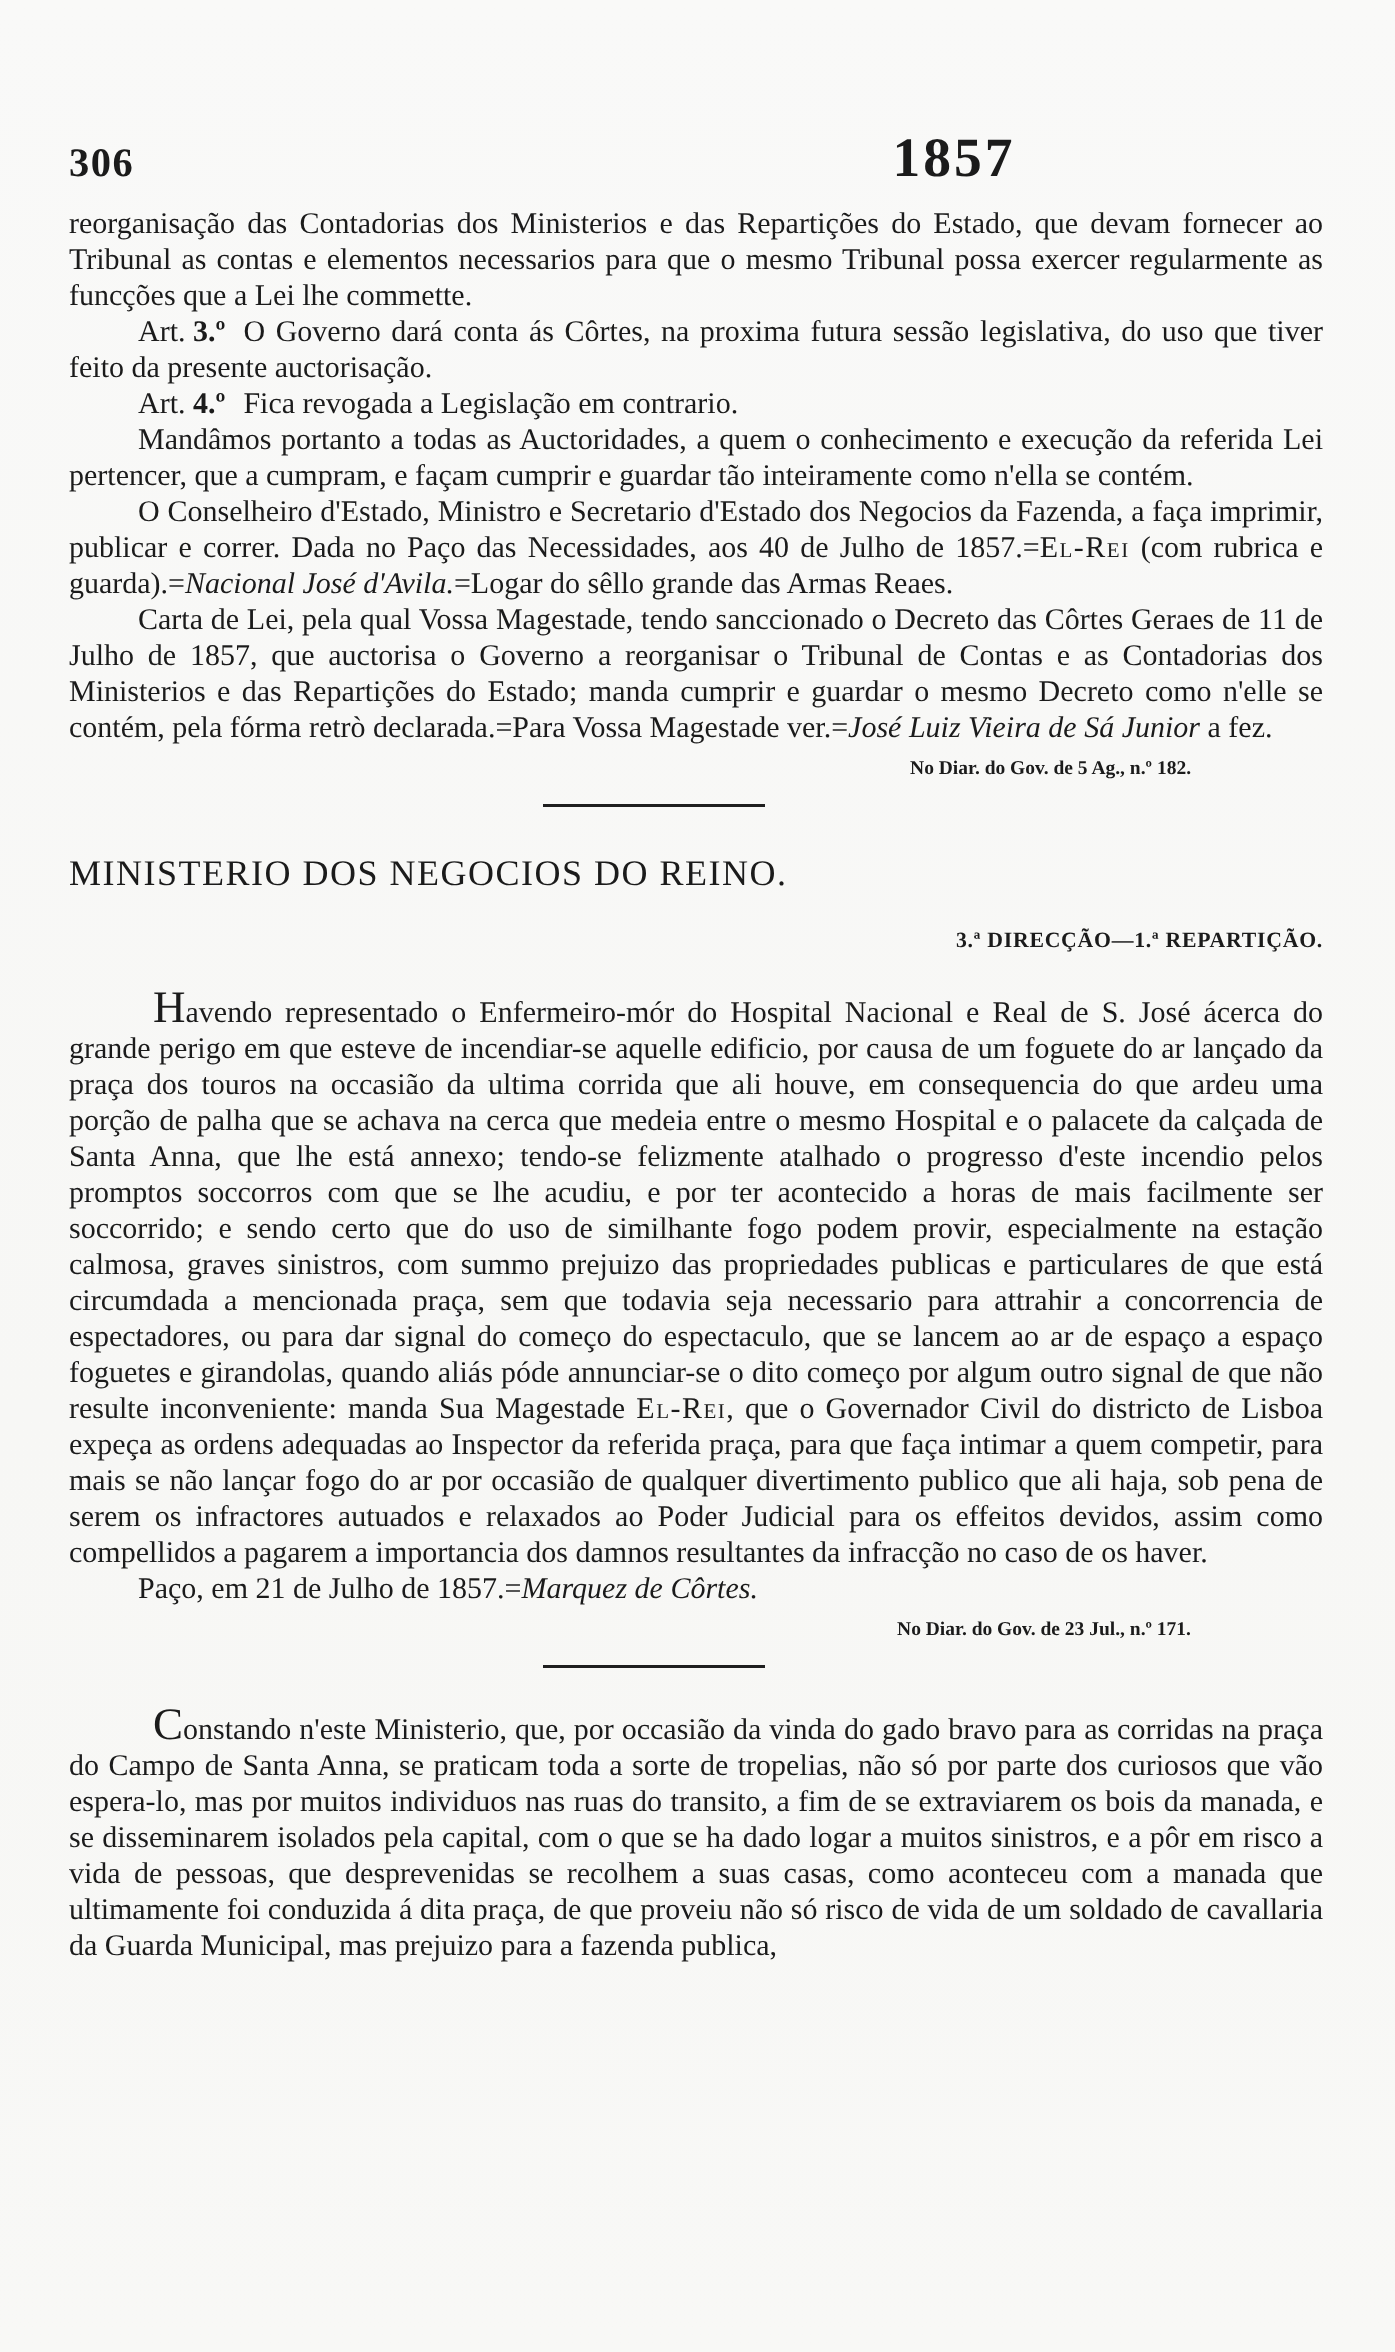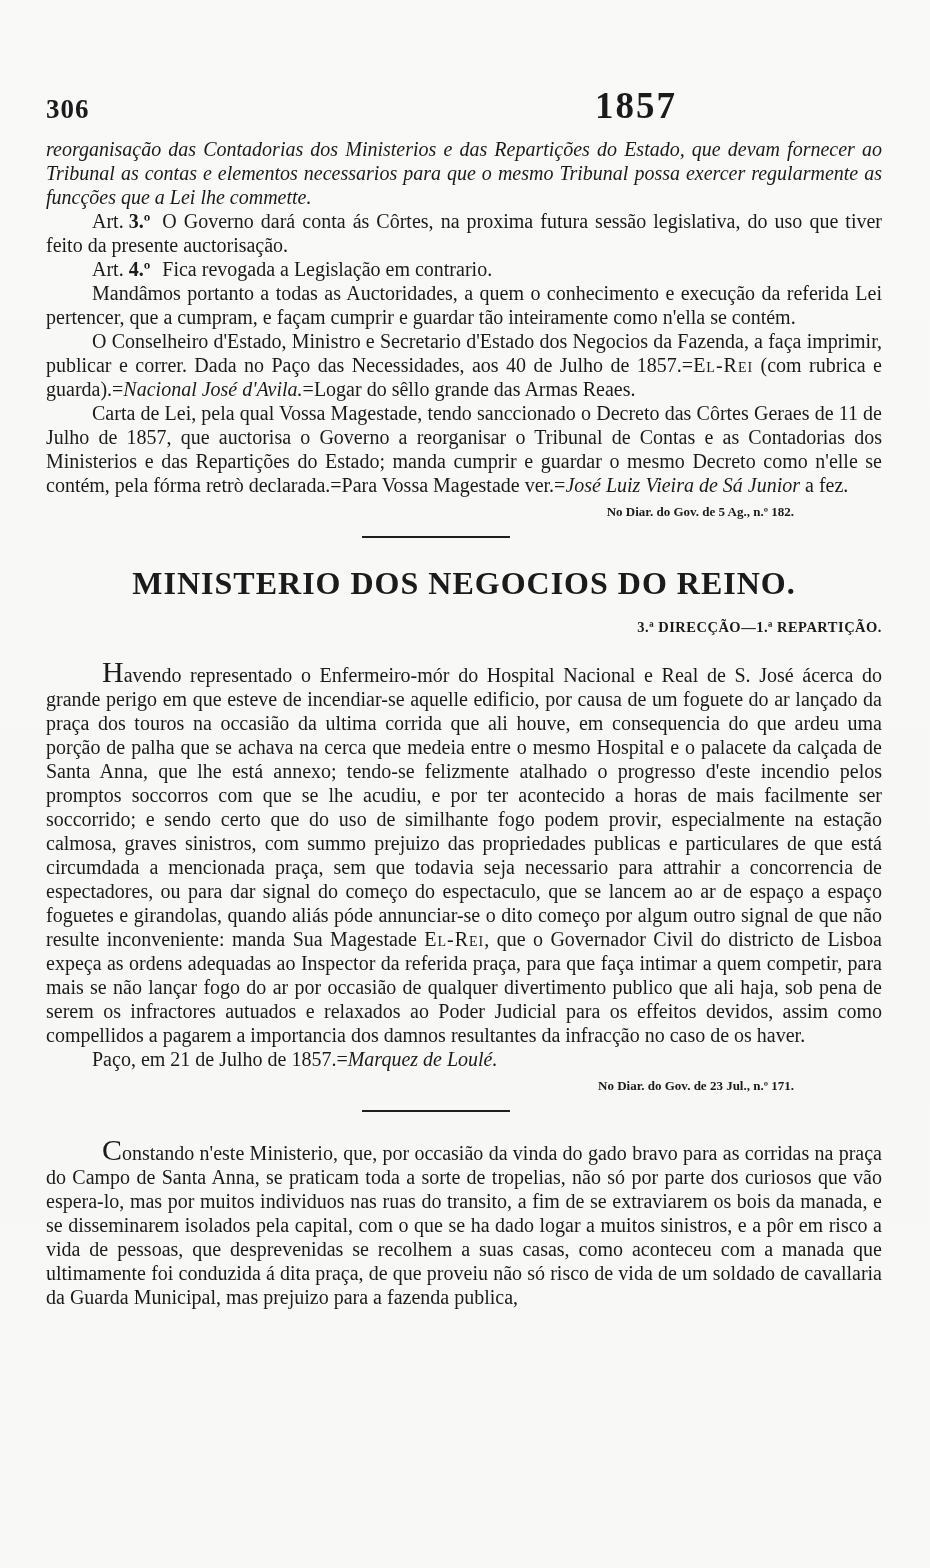--- a/index.html
+++ b/index.html
@@ -26,41 +26,41 @@
   .rh-right{flex:1;text-align:right;padding-right:74px;box-sizing:border-box;}
   .page-number{font-size:27px;font-weight:bold;letter-spacing:1px;}
   .year{font-size:37px;font-weight:bold;letter-spacing:2px;}
   .head-date{font-size:17px;font-weight:bold;}
   
   .body-text{
     font-size:20px;line-height:24px;
     text-align:justify;
   }
   .body-text p{margin:0;text-indent:46px;}
-  .body-text p.no-indent{text-indent:0;font-style:italic;}
+  .body-text p.no-indent{text-indent:0;}
   .body-text p.initial-para{text-indent:56px;}
   .art-label{}
   .art-num{font-weight:bold;margin:0 12px 0 5px;}
   .italic-name{font-style:italic;}
   .small-caps{font-variant:small-caps;letter-spacing:1px;}
   .drop-initial{
     font-size:30px;line-height:24px;vertical-align:baseline;
   }
   
   .gazette-ref{
     text-align:right;font-size:13px;font-weight:bold;
     padding-right:88px;margin-top:5px;line-height:20px;
   }
   
   .divider{
     width:148px;height:2px;background:#1f1f1f;
     margin:14px auto 0 auto;transform:translateX(-28px);
   }
   .ministry-title{
-    text-align:center;font-size:32px;font-weight:bold;
+    text-align:left;font-size:24px;font-weight:normal;
     letter-spacing:1px;margin-top:30px;line-height:30px;
   }
   .direction-subtitle{
     text-align:right;font-size:14.5px;font-weight:bold;
     letter-spacing:0.5px;margin-top:20px;line-height:18px;
   }
   .after-heading{margin-top:24px;}
   .notice-block{margin-top:26px;}
 </style>
 </head>
@@ -97,21 +97,21 @@
 
   <div class="divider"></div>
 
   <div>
     <div class="ministry-title">MINISTERIO DOS NEGOCIOS DO REINO.</div>
     <div class="direction-subtitle">3.ª DIRECÇÃO—1.ª REPARTIÇÃO.</div>
 
     <div class="body-text after-heading">
       <p class="initial-para"><span class="drop-initial">H</span><span>avendo representado o Enfermeiro-mór do Hospital Nacional e Real de S. José ácerca do grande perigo em que esteve de incendiar-se aquelle edificio, por causa de um foguete do ar lançado da praça dos touros na occasião da ultima corrida que ali houve, em consequencia do que ardeu uma porção de palha que se achava na cerca que medeia entre o mesmo Hospital e o palacete da calçada de Santa Anna, que lhe está annexo; tendo-se felizmente atalhado o progresso d'este incendio pelos promptos soccorros com que se lhe acudiu, e por ter acontecido a horas de mais facilmente ser soccorrido; e sendo certo que do uso de similhante fogo podem provir, especialmente na estação calmosa, graves sinistros, com summo prejuizo das propriedades publicas e particulares de que está circumdada a mencionada praça, sem que todavia seja necessario para attrahir a concorrencia de espectadores, ou para dar signal do começo do espectaculo, que se lancem ao ar de espaço a espaço foguetes e girandolas, quando aliás póde annunciar-se o dito começo por algum outro signal de que não resulte inconveniente: manda Sua Magestade </span><span class="small-caps">El-Rei</span><span>, que o Governador Civil do districto de Lisboa expeça as ordens adequadas ao Inspector da referida praça, para que faça intimar a quem competir, para mais se não lançar fogo do ar por occasião de qualquer divertimento publico que ali haja, sob pena de serem os infractores autuados e relaxados ao Poder Judicial para os effeitos devidos, assim como compellidos a pagarem a importancia dos damnos resultantes da infracção no caso de os haver.</span></p>
 
-      <p><span>Paço, em 21 de Julho de 1857.=</span><span class="italic-name">Marquez de Loulé.</span></p>
+      <p><span>Paço, em 21 de Julho de 1857.=</span><span class="italic-name">Marquez de Côrtes.</span></p>
     </div>
 
     <div class="gazette-ref">No Diar. do Gov. de 23 Jul., n.º 171.</div>
 
     <div class="divider"></div>
   </div>
 
   <div class="body-text notice-block">
     <p class="initial-para"><span class="drop-initial">C</span><span>onstando n'este Ministerio, que, por occasião da vinda do gado bravo para as corridas na praça do Campo de Santa Anna, se praticam toda a sorte de tropelias, não só por parte dos curiosos que vão espera-lo, mas por muitos individuos nas ruas do transito, a fim de se extraviarem os bois da manada, e se disseminarem isolados pela capital, com o que se ha dado logar a muitos sinistros, e a pôr em risco a vida de pessoas, que desprevenidas se recolhem a suas casas, como aconteceu com a manada que ultimamente foi conduzida á dita praça, de que proveiu não só risco de vida de um soldado de cavallaria da Guarda Municipal, mas prejuizo para a fazenda publica,</span></p>
   </div>

